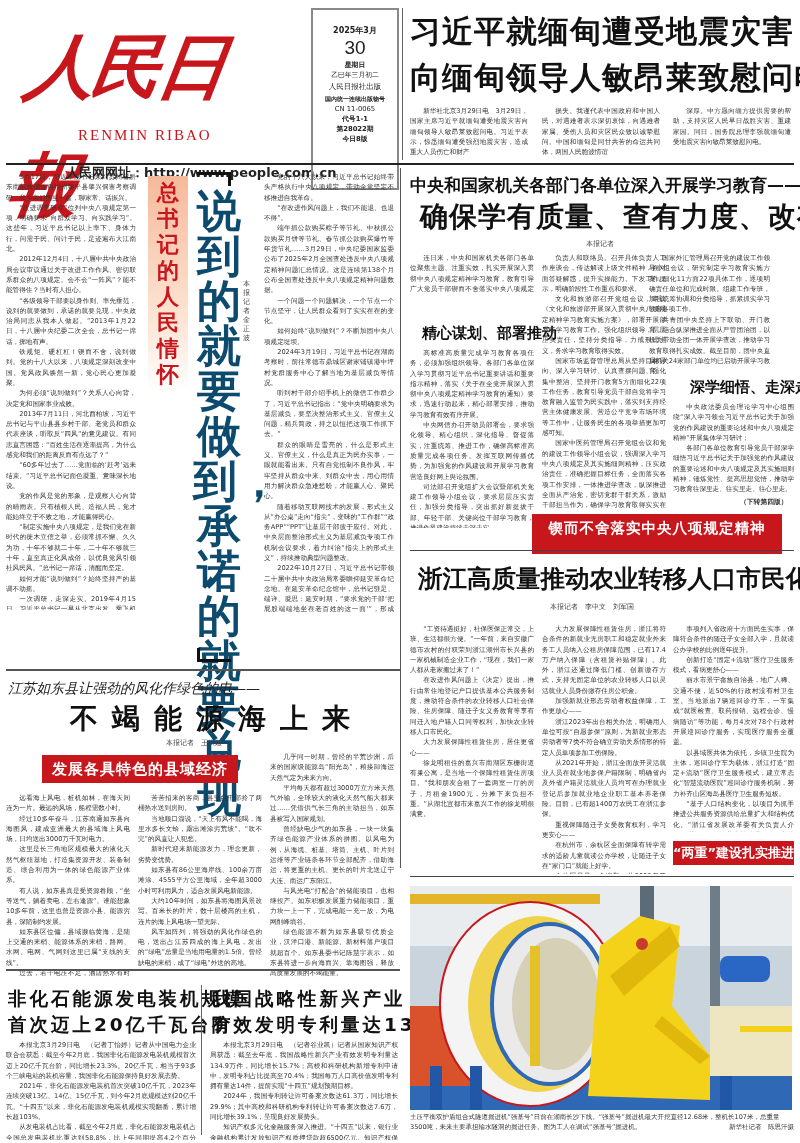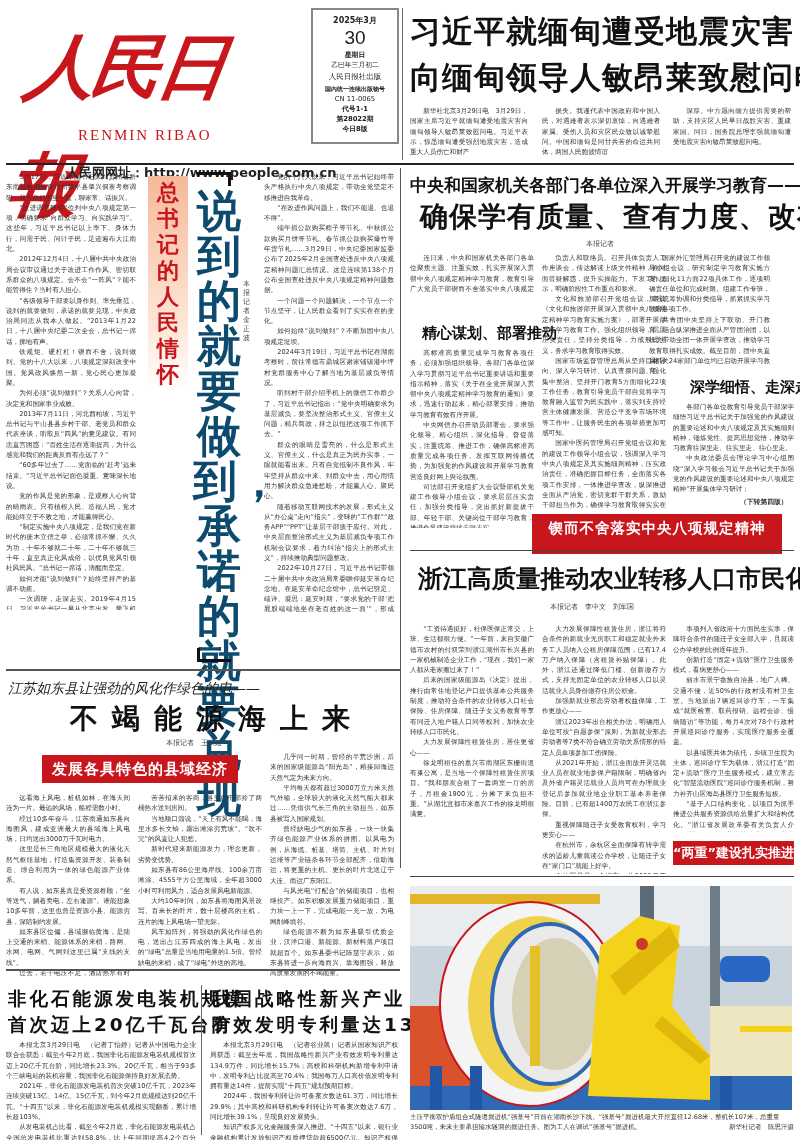--- a/index.html
+++ b/index.html
@@ -8,21 +8,21 @@
 .abs{position:absolute}
 .serif{font-family:"DejaVu Serif","Liberation Serif",serif}
 .txt{font-size:6.6px;line-height:10.3px;color:#333;text-align:justify;overflow:hidden}
 .txt p{text-indent:2em}
 .rule{position:absolute;background:#222}
 .vr{position:absolute;background:#999;width:1px}
 
 .logo{left:26px;top:8px;width:260px;height:118px;color:#c8161d;font-family:"DejaVu Serif",serif;font-weight:bold;font-style:italic;font-size:70px;letter-spacing:-4px;line-height:118px;transform:skewX(-8deg)}
 .logo-en{left:78px;top:127px;width:160px;font-family:"Liberation Serif",serif;color:#c8161d;font-size:15px;letter-spacing:2px}
 .logo-url{left:66px;top:164px;font-size:13px;color:#222;font-weight:bold}
-.datebox{left:311px;top:8px;width:88px;height:136px;border:2px solid #888;text-align:center;font-size:6.8px;line-height:10px;padding-top:6px}
+.datebox{left:311px;top:8px;width:88px;height:182px;border:2px solid #888;text-align:center;font-size:6.8px;line-height:10px;padding-top:16px}
 .datebox .day{font-size:19px;line-height:24px;font-family:"Liberation Sans",sans-serif}
 .datebox .b{font-weight:bold}
 .head1{left:410px;top:14px;width:380px;font-size:31px;line-height:42px;font-weight:bold;letter-spacing:1px;color:#111;white-space:nowrap}
 .lead-col{top:107px;width:118px}
 
 .vtag{left:148px;top:176px;width:40px;height:215px;background:linear-gradient(#f6b99a,#fde7d8 70%,#fff);}
 .vtag span{display:block;color:#c8161d;font-weight:bold;font-size:22px;line-height:26px;text-align:center;padding-top:4px}
 .vtitle{left:193px;top:188px;width:52px;font-weight:bold;font-size:44px;line-height:45px;text-align:center;color:#0c4a6e}
 .vbyline{left:243px;top:280px;width:10px;font-size:7px;line-height:9px;color:#444}
 .sec-title{font-weight:bold;color:#111;white-space:nowrap}
@@ -119,32 +119,32 @@
     <p>文化和旅游部召开党组会议，审议《文化和旅游部开展深入贯彻中央八项规定精神学习教育实施方案》，部署开展部系统学习教育工作。强化组织领导，层层压实责任，坚持分类指导，力戒形式主义，务求学习教育取得实效。</p>
     <p>国家市场监督管理总局从坚持目标导向、深入学习研讨、认真查摆问题、强化集中整治、坚持开门教育5方面细化22项工作任务，教育引导党员干部自觉将学习教育融入监管为民实践中，落实到支持经营主体健康发展、营造公平竞争市场环境等工作中，让服务民生的各项举措更加可感可知。</p>
     <p>国家中医药管理局召开党组会议和党的建设工作领导小组会议，强调深入学习中央八项规定及其实施细则精神，压实政治责任，准确把握目标任务，全面落实各项工作安排，一体推进学查改，纵深推进全面从严治党，密切党群干群关系，激励干部担当作为，确保学习教育取得实实在在的成效。</p>
 </div>
 <div class="abs txt" style="left:649px;top:253px;width:121px;height:125px">
   <p>国家外汇管理局召开党的建设工作领导小组会议，研究制定学习教育实施方案，细化11方面22项具体工作，逐项明确责任单位和完成时限。组建工作专班，加强统筹协调和分类指导，抓紧抓实学习教育各项工作。</p>
     <p>共青团中央坚持上下联动、开门教育，结合纵深推进全面从严管团治团，以机关带动全团一体开展学查改，推动学习教育取得扎实成效。截至目前，团中央直属机关24家部门单位均已启动开展学习教育。</p>
 </div>
 <div class="abs serif sec-title" style="left:690px;top:378px;font-size:15px">深学细悟、走深走实</div>
 <div class="abs txt" style="left:673px;top:402px;width:121px;height:93px">
-  <p>各部门各单位教育引导党员干部深学细悟习近平总书记关于加强党的作风建设的重要论述和中央八项规定及其实施细则精神，锤炼党性、提高思想觉悟，推动学习教育往深里走、往实里走、往心里走。</p>
-    <p>中央政法委员会理论学习中心组围绕“深入学习领会习近平总书记关于加强党的作风建设的重要论述和中央八项规定精神”开展集体学习研讨；</p>
+  <p>中央政法委员会理论学习中心组围绕“深入学习领会习近平总书记关于加强党的作风建设的重要论述和中央八项规定精神”开展集体学习研讨；</p>
+    <p>各部门各单位教育引导党员干部深学细悟习近平总书记关于加强党的作风建设的重要论述和中央八项规定及其实施细则精神，锤炼党性、提高思想觉悟，推动学习教育往深里走、往实里走、往心里走。</p>
 </div>
 <div class="abs" style="left:740px;top:497px;font-size:6.8px;font-weight:bold;color:#333">（下转第四版）</div>
 <div class="abs redbar" style="left:532px;top:514px;width:250px;height:40px;font-size:14.5px;line-height:28px;letter-spacing:1px">锲而不舍落实中央八项规定精神</div>
 <div class="rule" style="left:410px;top:550px;width:384px;height:1px;background:#444"></div>
 
 <div class="abs serif sec-title" style="left:418px;top:562px;font-size:24.5px">浙江高质量推动农业转移人口市民化</div>
 <div class="abs serif" style="left:550px;top:602px;font-size:7px;color:#444">本报记者　李中文　刘军国</div>
 <div class="abs txt" style="left:410px;top:624px;width:124px;height:250px">
   <p>“工资待遇挺好，社保医保正常交，上班、生活都很方便。”一年前，来自安徽广德市农村的付双荣到浙江湖州市长兴县的一家机械制造企业工作，“现在，我们一家人都从老家搬过来了！”</p>
-    <p>后来的国家级能源岛《决定》提出，推行由常住地登记户口提供基本公共服务制度，推动符合条件的农业转移人口社会保险、住房保障、随迁子女义务教育等享有同迁入地户籍人口同等权利，加快农业转移人口市民化。</p>
+    <p>在改进作风问题上《决定》提出，推行由常住地登记户口提供基本公共服务制度，推动符合条件的农业转移人口社会保险、住房保障、随迁子女义务教育等享有同迁入地户籍人口同等权利，加快农业转移人口市民化。</p>
     <p>大力发展保障性租赁住房，居住更省心——</p>
     <p>徐龙明租住的嘉兴市南湖区东栅街道有巢公寓，是当地一个保障性租赁住房项目。“我和朋友合租了一套两室一厅的房子，月租金1900元，分摊下来负担不重。”从湖北宜都市来嘉兴工作的徐龙明很满意。</p>
 </div>
 <div class="abs txt" style="left:542px;top:624px;width:124px;height:250px">
   <p>大力发展保障性租赁住房，浙江将符合条件的新就业无房职工和稳定就业外来务工人员纳入公租房保障范围，已有17.4万户纳入保障（含租赁补贴保障）。此外，浙江还通过降低门槛、创新缴存方式，支持无固定单位的农业转移人口以灵活就业人员身份缴存住房公积金。</p>
     <p>加强新就业形态劳动者权益保障，工作更放心——</p>
     <p>浙江2023年出台相关办法，明确用人单位可按“自愿参保”原则，为新就业形态劳动者等7类不符合确立劳动关系情形的特定人员单项参加工伤保险。</p>
     <p>从2021年开始，浙江全面放开灵活就业人员在就业地参保户籍限制，明确省内及外省户籍灵活就业人员均可在办理就业登记后参加就业地企业职工基本养老保险。目前，已有超1400万农民工在浙江参保。</p>
     <p>重视保障随迁子女受教育权利，学习更安心——</p>
     <p>在杭州市，余杭区全面保障有转学需求的适龄儿童就读公办学校，让随迁子女在“家门口”就能上好学。</p>

